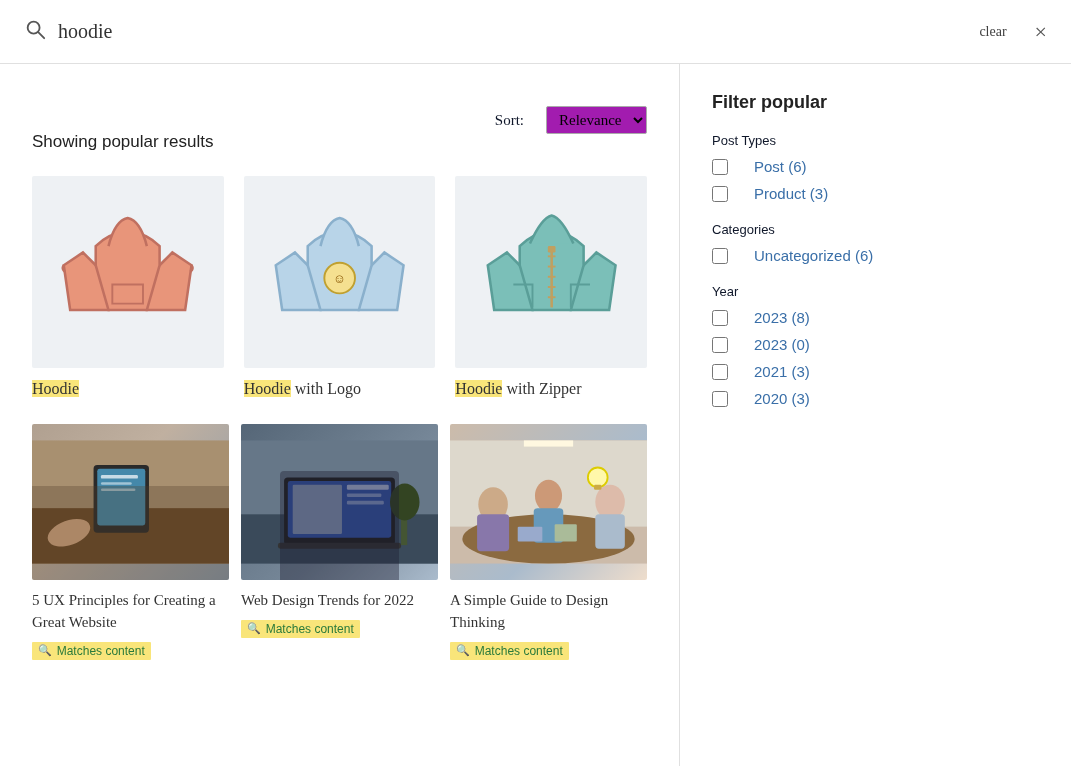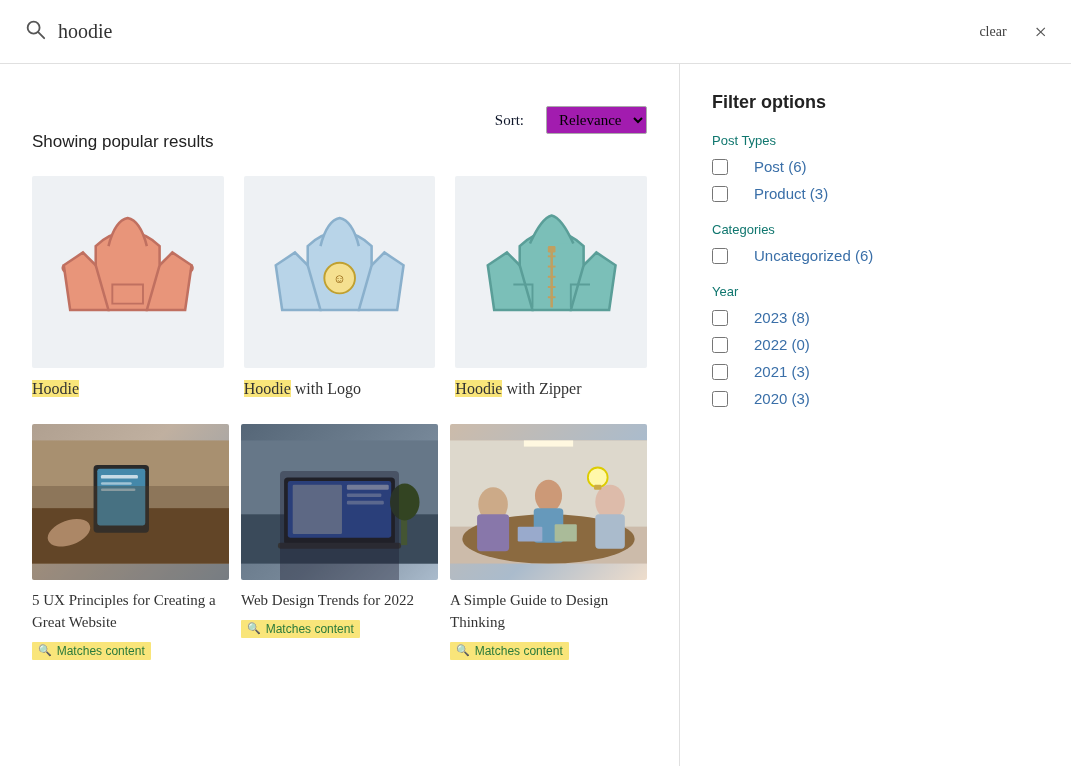--- a/index.html
+++ b/index.html
@@ -197,21 +197,21 @@
       font-weight: bold;
       color: #222;
       margin-bottom: 20px;
       font-family: Arial, sans-serif;
     }
     .filter-section {
       margin-bottom: 20px;
     }
     .filter-section-label {
       font-size: 13px;
-      color: #0f766e;
+      color: #0f172a;
       margin-bottom: 10px;
       font-family: Arial, sans-serif;
       text-transform: none;
     }
     .filter-item {
       display: flex;
       align-items: center;
       gap: 26px;
       margin-bottom: 10px;
     }
@@ -423,21 +423,21 @@
         <div class="matches-content">
           <span class="mc-icon">🔍</span>
           <span>Matches content</span>
         </div>
       </div>
 
     </div>
   </div>
 
   <div class="filter-sidebar">
-    <div class="filter-title">Filter options</div>
+    <div class="filter-title">Filter popular</div>
 
     <div class="filter-section">
       <div class="filter-section-label">Post Types</div>
       <div class="filter-item">
         <input type="checkbox" class="filter-checkbox" style="">
         <label class="filter-item-label">Post (6)</label>
       </div>
       <div class="filter-item">
         <input type="checkbox" class="filter-checkbox" style="">
         <label class="filter-item-label">Product (3)</label>
@@ -454,21 +454,21 @@
     </div>
 
     <div class="filter-section">
       <div class="filter-section-label">Year</div>
       <div class="filter-item">
         <input type="checkbox" class="filter-checkbox" style="">
         <label class="filter-item-label">2023 (8)</label>
       </div>
       <div class="filter-item">
         <input type="checkbox" class="filter-checkbox" style="">
-        <label class="filter-item-label">2022 (0)</label>
+        <label class="filter-item-label">2023 (0)</label>
       </div>
       <div class="filter-item">
         <input type="checkbox" class="filter-checkbox" style="">
         <label class="filter-item-label">2021 (3)</label>
       </div>
       <div class="filter-item">
         <input type="checkbox" class="filter-checkbox" style="">
         <label class="filter-item-label">2020 (3)</label>
       </div>
     </div>

